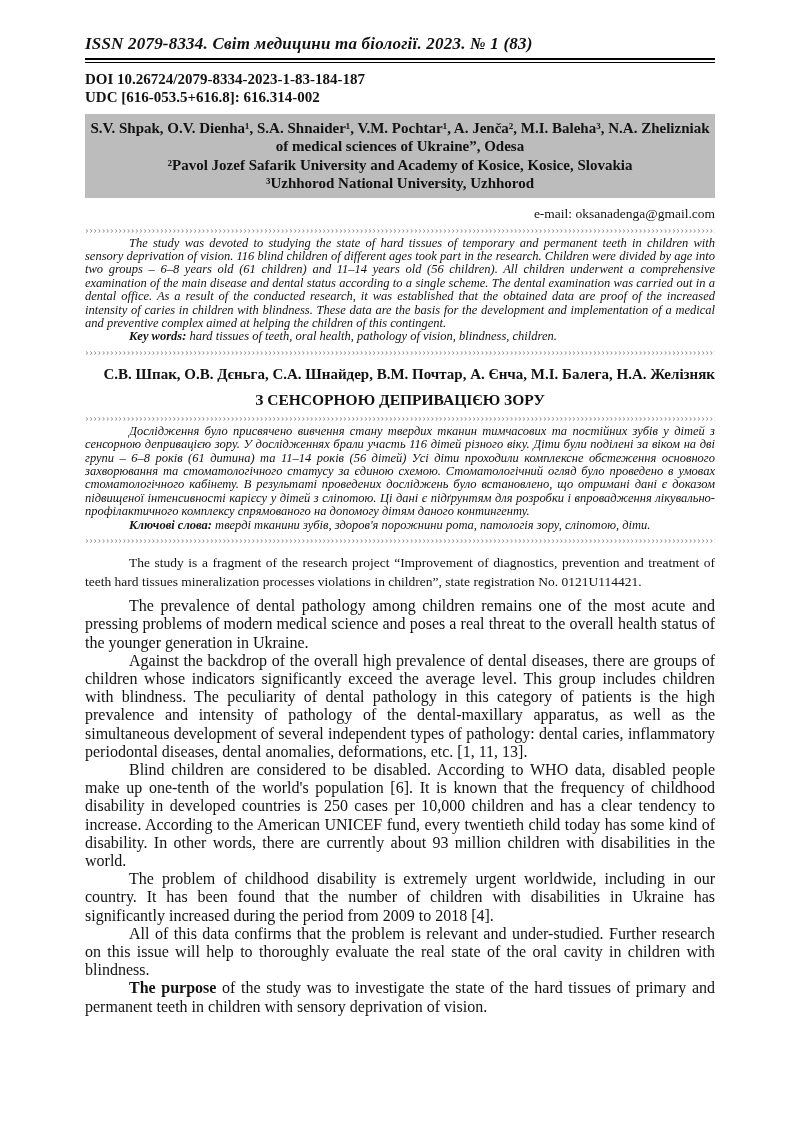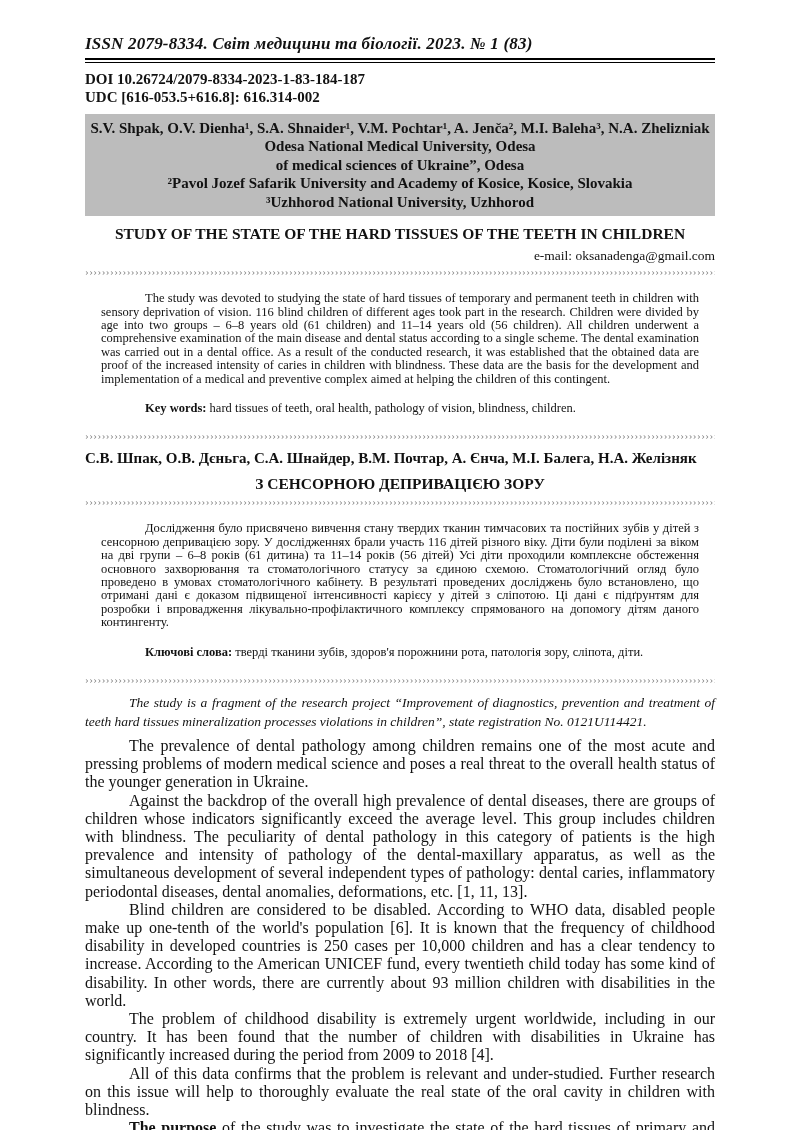--- a/index.html
+++ b/index.html
@@ -12,52 +12,50 @@
     padding-bottom:4px;border-bottom:2px solid #000;}
   .issn-rule{height:1px;background:#000;margin-top:2px;}
   .meta-block{margin-top:7px;font-weight:bold;font-size:15px;line-height:1.22;}
   .authors-box{margin-top:7px;background:#bcbcbc;text-align:center;font-weight:bold;
     font-size:15px;line-height:18.5px;padding:5px 5px;}
   .article-title{margin-top:8px;text-align:center;font-weight:bold;font-size:15.5px;line-height:19px;}
   .email-line{text-align:right;font-size:13.5px;margin-top:5px;}
   .divider{height:9px;line-height:8px;overflow:hidden;white-space:nowrap;color:#8d8d8d;
     font-size:11px;letter-spacing:.5px;margin:3px 0;user-select:none;}
   .abstract{font-size:12.5px;line-height:13.4px;text-align:justify;}
-  .abstract p{margin:16px;text-indent:44px;}
-  .ua-authors{margin-top:9px;text-align:left;font-weight:bold;font-size:15px;line-height:19px;}
+  .abstract p{margin:0;text-indent:44px;font-style:italic;}
+  .ua-authors{margin-top:9px;text-align:right;font-weight:bold;font-size:15px;line-height:19px;}
   .ua-title{margin-top:6px;text-align:center;font-weight:bold;font-size:15.5px;line-height:20px;}
-  .fragment-note{font-style:italic;font-size:13.5px;line-height:19px;text-align:justify;
+  .fragment-note{font-size:13.5px;line-height:19px;text-align:justify;
     text-indent:44px;margin:9px 0 6px 0;}
   .body-text{font-size:16px;line-height:18.2px;text-align:justify;}
   .body-text p{margin:0;text-indent:44px;}
   b{font-weight:bold;}
 </style>
 </head>
 <body>
 
 <div class="page">
 
   <div class="issn-line">ISSN 2079-8334. Світ медицини та біології. 2023. № 1 (83)</div>
   <div class="issn-rule"></div>
 
   <div class="meta-block">
     <div>DOI 10.26724/2079-8334-2023-1-83-184-187</div>
     <div>UDC [616-053.5+616.8]: 616.314-002</div>
   </div>
 
   <div class="authors-box">
     <div>S.V. Shpak, O.V. Dienha¹, S.A. Shnaider¹, V.M. Pochtar¹, A. Jenča², M.I. Baleha³, N.A. Zhelizniak</div>
-    <div>Odesa National Medical University, Odesa</div>
     <div>of medical sciences of Ukraine”, Odesa</div>
     <div>²Pavol Jozef Safarik University and Academy of Kosice, Kosice, Slovakia</div>
     <div>³Uzhhorod National University, Uzhhorod</div>
   </div>
 
   <div class="article-title">
-    <div>STUDY OF THE STATE OF THE HARD TISSUES OF THE TEETH IN CHILDREN</div>
   </div>
 
   <div class="email-line">e-mail: oksanadenga@gmail.com</div>
 
   <div class="divider">››››››››››››››››››››››››››››››››››››››››››››››››››››››››››››››››››››››››››››››››››››››››››››››››››››››››››››››››››››››››››››››››››››››››››››››››››››››››››››››››››››››››››››››››››››</div>
 
   <div class="abstract">
     <p>The study was devoted to studying the state of hard tissues of temporary and permanent teeth in children with sensory deprivation of vision. 116 blind children of different ages took part in the research. Children were divided by age into two groups – 6–8 years old (61 children) and 11–14 years old (56 children). All children underwent a comprehensive examination of the main disease and dental status according to a single scheme. The dental examination was carried out in a dental office. As a result of the conducted research, it was established that the obtained data are proof of the increased intensity of caries in children with blindness. These data are the basis for the development and implementation of a medical and preventive complex aimed at helping the children of this contingent.</p>
     <p><b>Key words:</b><span> hard tissues of teeth, oral health, pathology of vision, blindness, children.</span></p>
   </div>
@@ -67,21 +65,21 @@
   <div class="ua-authors">С.В. Шпак, О.В. Дєньга, С.А. Шнайдер, В.М. Почтар, А. Єнча, М.І. Балега, Н.А. Желізняк</div>
 
   <div class="ua-title">
     <div>З СЕНСОРНОЮ ДЕПРИВАЦІЄЮ ЗОРУ</div>
   </div>
 
   <div class="divider">››››››››››››››››››››››››››››››››››››››››››››››››››››››››››››››››››››››››››››››››››››››››››››››››››››››››››››››››››››››››››››››››››››››››››››››››››››››››››››››››››››››››››››››››››››</div>
 
   <div class="abstract">
     <p>Дослідження було присвячено вивчення стану твердих тканин тимчасових та постійних зубів у дітей з сенсорною депривацією зору. У дослідженнях брали участь 116 дітей різного віку. Діти були поділені за віком на дві групи – 6–8 років (61 дитина) та 11–14 років (56 дітей) Усі діти проходили комплексне обстеження основного захворювання та стоматологічного статусу за єдиною схемою. Стоматологічний огляд було проведено в умовах стоматологічного кабінету. В результаті проведених досліджень було встановлено, що отримані дані є доказом підвищеної інтенсивності карієсу у дітей з сліпотою. Ці дані є підґрунтям для розробки і впровадження лікувально-профілактичного комплексу спрямованого на допомогу дітям даного контингенту.</p>
-    <p><b>Ключові слова:</b><span> тверді тканини зубів, здоров'я порожнини рота, патологія зору, сліпота, діти.</span></p>
+    <p><b>Ключові слова:</b><span> тверді тканини зубів, здоров'я порожнини рота, патологія зору, сліпотою, діти.</span></p>
   </div>
 
   <div class="divider">››››››››››››››››››››››››››››››››››››››››››››››››››››››››››››››››››››››››››››››››››››››››››››››››››››››››››››››››››››››››››››››››››››››››››››››››››››››››››››››››››››››››››››››››››››</div>
 
   <div class="fragment-note">The study is a fragment of the research project “Improvement of diagnostics, prevention and treatment of teeth hard tissues mineralization processes violations in children”, state registration No. 0121U114421.</div>
 
   <div class="body-text">
     <p>The prevalence of dental pathology among children remains one of the most acute and pressing problems of modern medical science and poses a real threat to the overall health status of the younger generation in Ukraine.</p>
     <p>Against the backdrop of the overall high prevalence of dental diseases, there are groups of children whose indicators significantly exceed the average level. This group includes children with blindness. The peculiarity of dental pathology in this category of patients is the high prevalence and intensity of pathology of the dental-maxillary apparatus, as well as the simultaneous development of several independent types of pathology: dental caries, inflammatory periodontal diseases, dental anomalies, deformations, etc. [1, 11, 13].</p>
     <p>Blind children are considered to be disabled. According to WHO data, disabled people make up one-tenth of the world's population [6]. It is known that the frequency of childhood disability in developed countries is 250 cases per 10,000 children and has a clear tendency to increase. According to the American UNICEF fund, every twentieth child today has some kind of disability. In other words, there are currently about 93 million children with disabilities in the world.</p>

